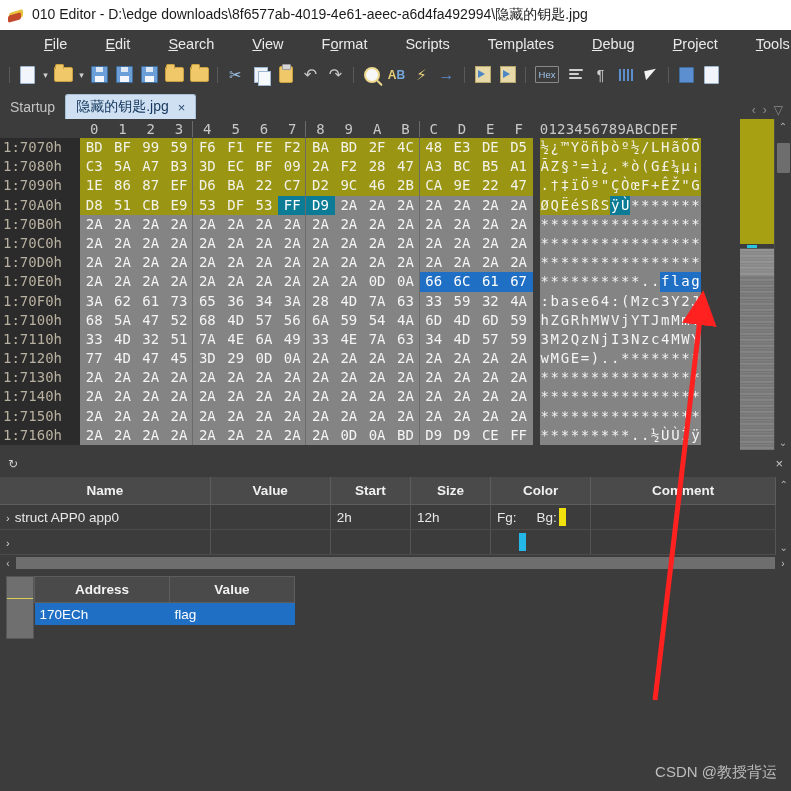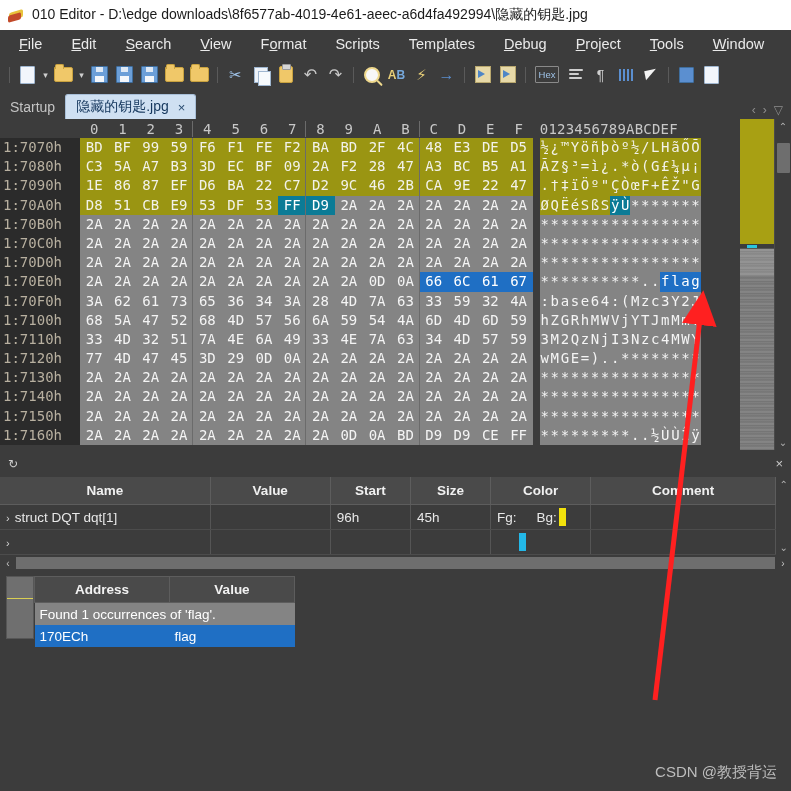--- a/index.html
+++ b/index.html
@@ -20,21 +20,21 @@
   }
   .app-ico{width:17px;height:15px;flex:0 0 auto;position:relative;}
   .app-ico .b1{position:absolute;left:1px;top:3px;width:14px;height:8px;
     background:#e8c23b;transform:skewY(-16deg);border-radius:2px;}
   .app-ico .b2{position:absolute;left:0px;top:6px;width:13px;height:7px;
     background:#c24a2a;transform:skewY(-16deg);border-radius:2px;}
 
   
   .menubar{
     height:28px;background:#3c3c3c;display:flex;align-items:center;
-    padding-left:8px;gap:7px;
+    padding-left:8px;gap:16px;margin-left:25px;
   }
   .menu-item{
     padding:4px 11px;font-size:14.5px;color:#eaeaea;cursor:default;
   }
   .menu-item u{text-decoration:underline;}
 
   
   .toolbar{
     height:33px;background:#3c3c3c;display:flex;align-items:center;
     padding-left:4px;
@@ -981,24 +981,24 @@
             <th>Name</th>
             <th>Value</th>
             <th>Start</th>
             <th>Size</th>
             <th>Color</th>
             <th>Comment</th>
           </tr>
         </thead>
         <tbody id="trbody">
             <tr>
-              <td class="nm ind1"><span class="chev">›</span><span>struct DQT dqt[1]</span></td>
+              <td class="nm ind1"><span class="chev">›</span><span>struct APP0 app0</span></td>
               <td></td>
-              <td>96h</td>
-              <td>45h</td>
+              <td>2h</td>
+              <td>12h</td>
               <td>
                 <div class="colorcell">
                   <span style="margin-right: 18px;">Fg:</span>
                   <span>Bg:</span>
                   <span class="swatch" style="background: rgb(242, 226, 12);"></span>
                 </div>
               </td>
               <td></td>
             </tr>
             <tr>
@@ -1040,23 +1040,20 @@
             <col style="width:135px">
             <col style="width:125px">
           </colgroup>
         <thead>
           <tr>
             <th>Address</th>
             <th>Value</th>
           </tr>
         </thead>
         <tbody>
-          <tr class="fr-msg">
-            <td colspan="2">Found 1 occurrences of 'flag'.</td>
-          </tr>
           <tr class="fr-sel">
             <td>170ECh</td>
             <td>flag</td>
           </tr>
         </tbody>
       </table>
     </div>
   </div>
 
   <svg class="arrow-ov" width="791" height="791" viewBox="0 0 791 791">

